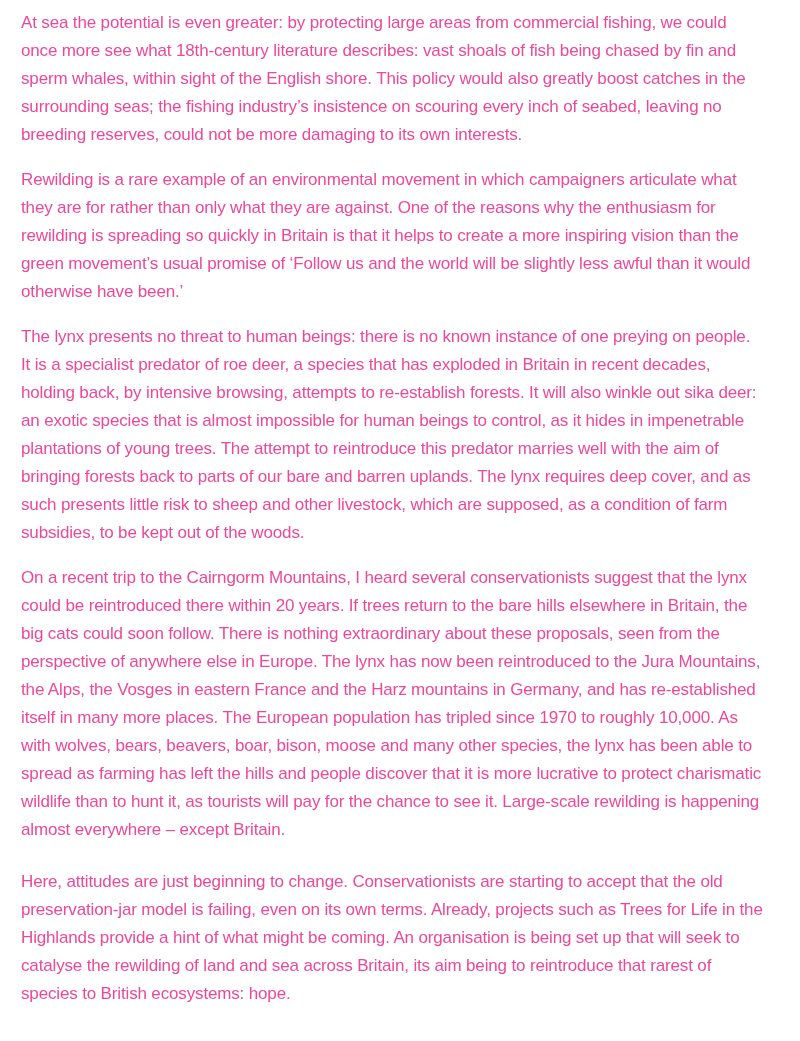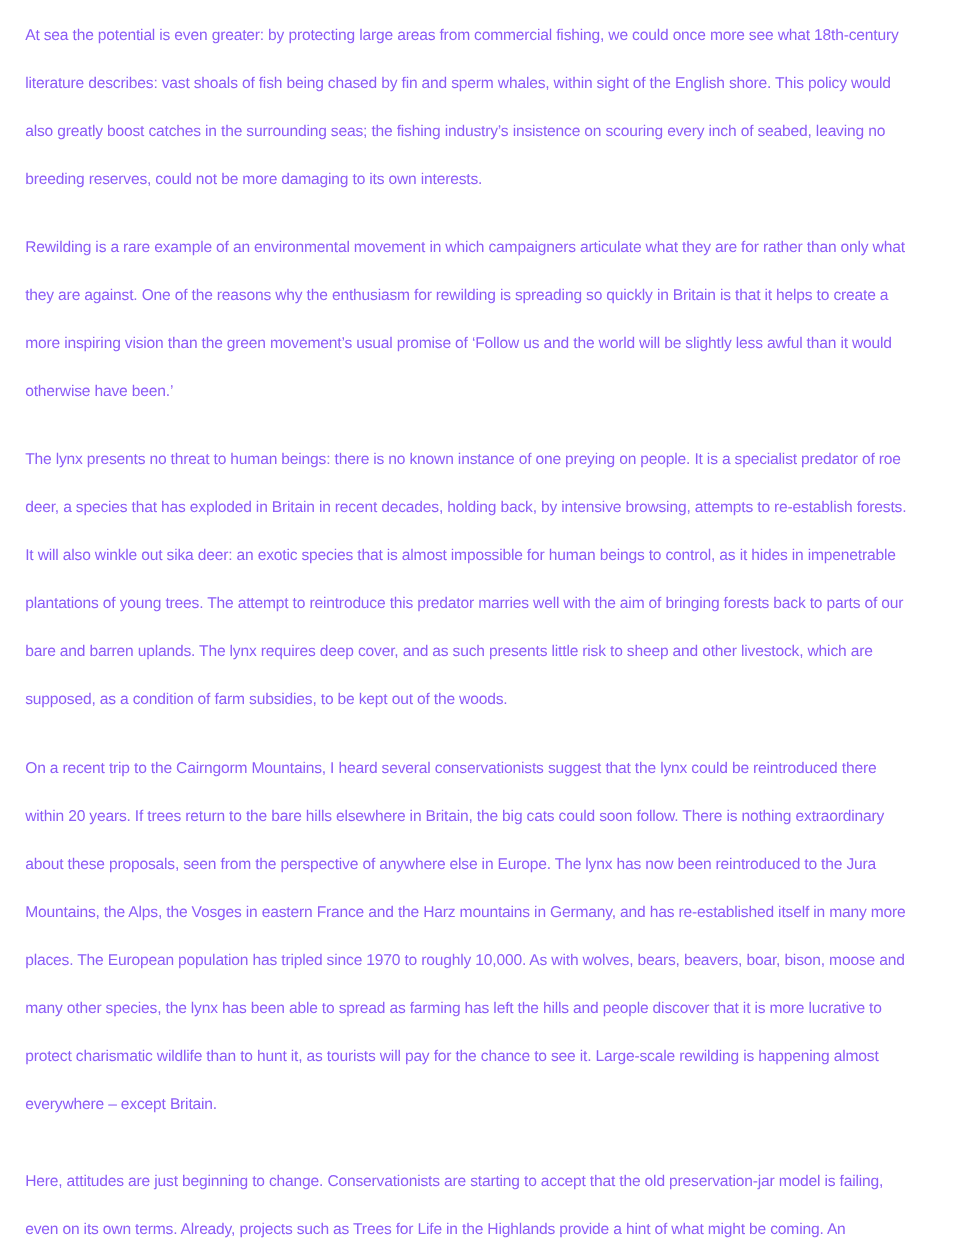--- a/index.html
+++ b/index.html
@@ -13,24 +13,24 @@
     overflow: hidden;
     font-family: "Liberation Sans", "DejaVu Sans", sans-serif;
   }
   .article {
     box-sizing: border-box;
     width: 800px;
     padding: 9px 37px 0 21px;
   }
   .article p {
     margin: 0 0 17px 0;
-    font-size: 13px;
-    line-height: 40px;
+    font-size: 17px;
+    line-height: 28px;
     letter-spacing: -0.15px;
-    color: #8b5cf6;
+    color: #ec4899;
     text-align: left;
   }
   .article p:last-child {
     margin-bottom: 0;
     margin-top: 24px;
   }
 </style>
 </head>
 <body>
 

